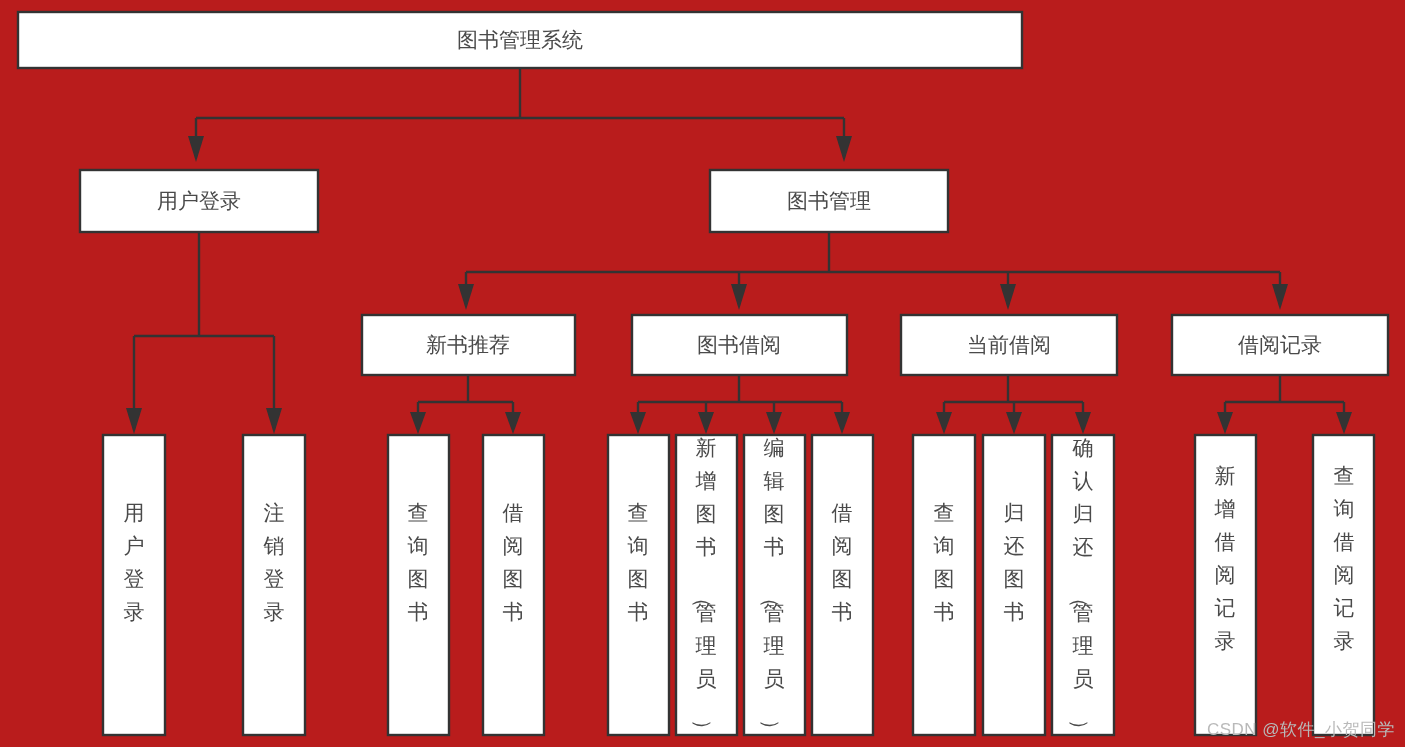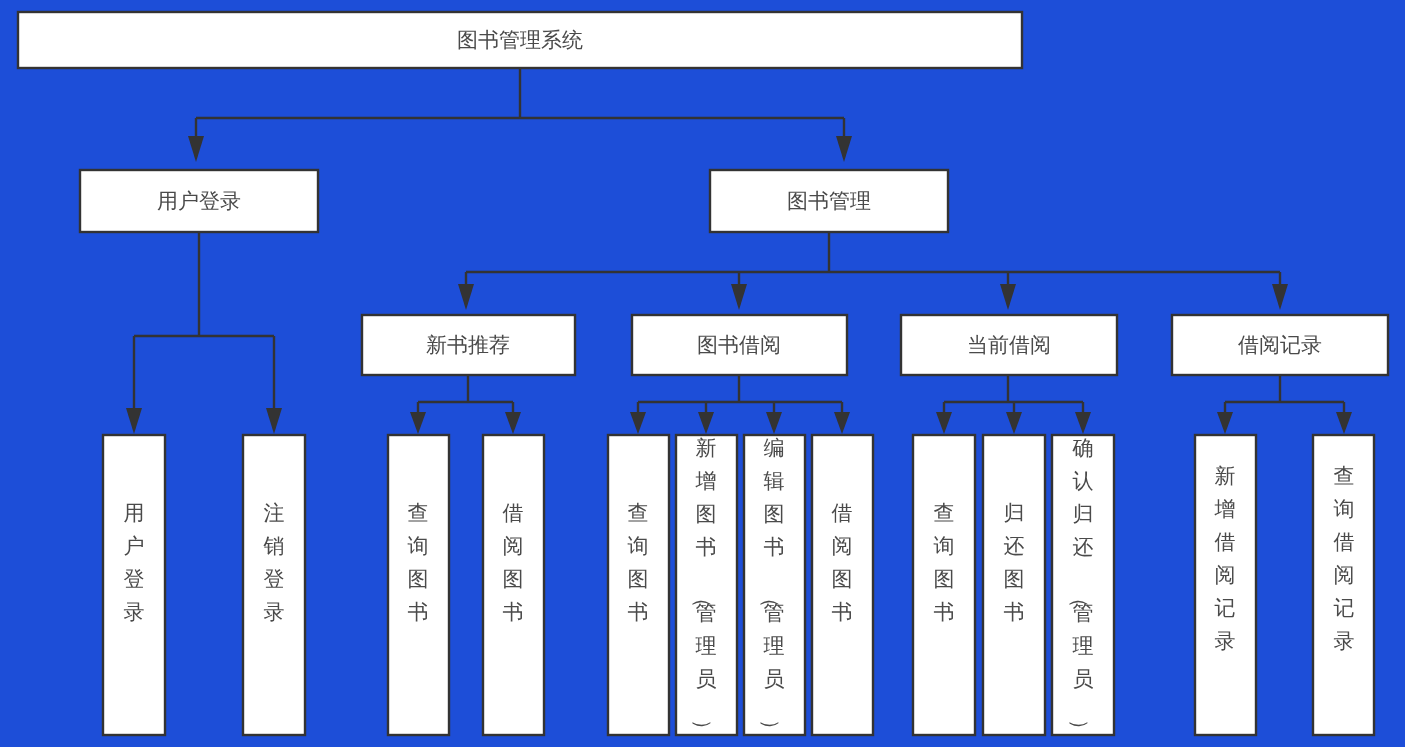--- a/index.html
+++ b/index.html
@@ -8,21 +8,21 @@
     padding: 0;
     background: #ffffff;
   }
   body {
     font-family: "Liberation Sans", "DejaVu Sans", sans-serif;
   }
   #diagram-root {
     position: relative;
     width: 1405px;
     height: 747px;
-    background: #1d4ed8;
+    background: #b91c1c;
     overflow: hidden;
   }
   svg.flow {
     position: absolute;
     left: 0;
     top: 0;
     width: 1405px;
     height: 747px;
     display: block;
   }
@@ -229,14 +229,15 @@
       <rect class="node-box" x="1195" y="435" width="61" height="300"></rect>
       <text class="node-label-vertical" x="1225" y="483"><tspan x="1225" y="483">新</tspan><tspan x="1225" y="516">增</tspan><tspan x="1225" y="549">借</tspan><tspan x="1225" y="582">阅</tspan><tspan x="1225" y="615">记</tspan><tspan x="1225" y="648">录</tspan></text>
     </g>
     <g>
       <rect class="node-box" x="1313" y="435" width="61" height="300"></rect>
       <text class="node-label-vertical" x="1344" y="483"><tspan x="1344" y="483">查</tspan><tspan x="1344" y="516">询</tspan><tspan x="1344" y="549">借</tspan><tspan x="1344" y="582">阅</tspan><tspan x="1344" y="615">记</tspan><tspan x="1344" y="648">录</tspan></text>
     </g>
 
   </svg>
 
+  <div class="watermark">CSDN @软件_小贺同学</div>
 
 </div>
 
 </body></html>

